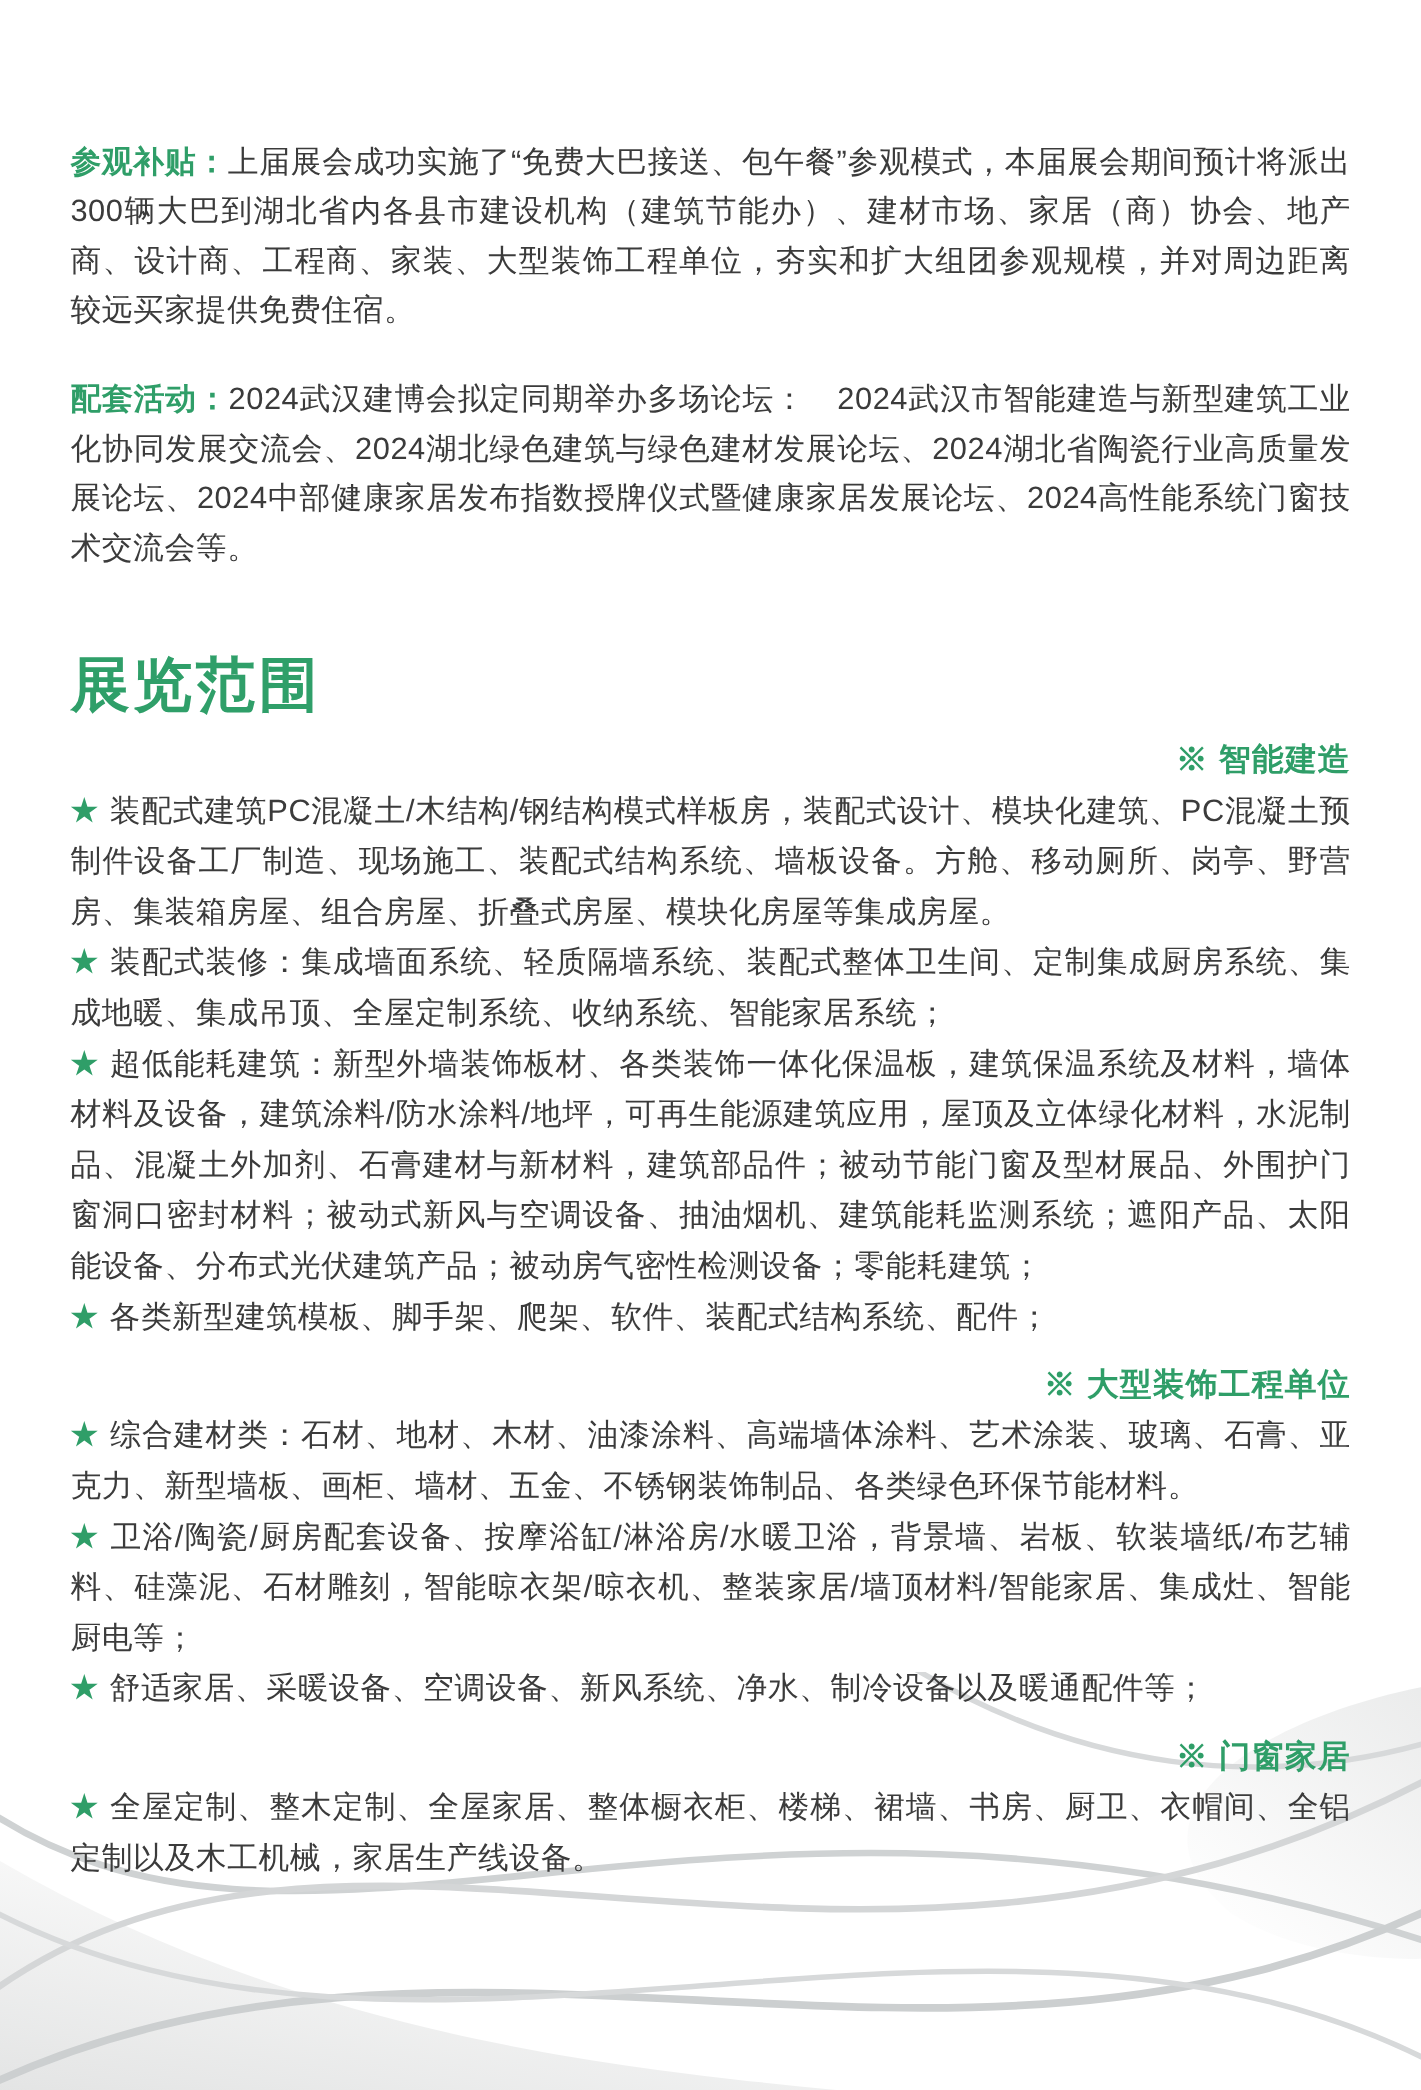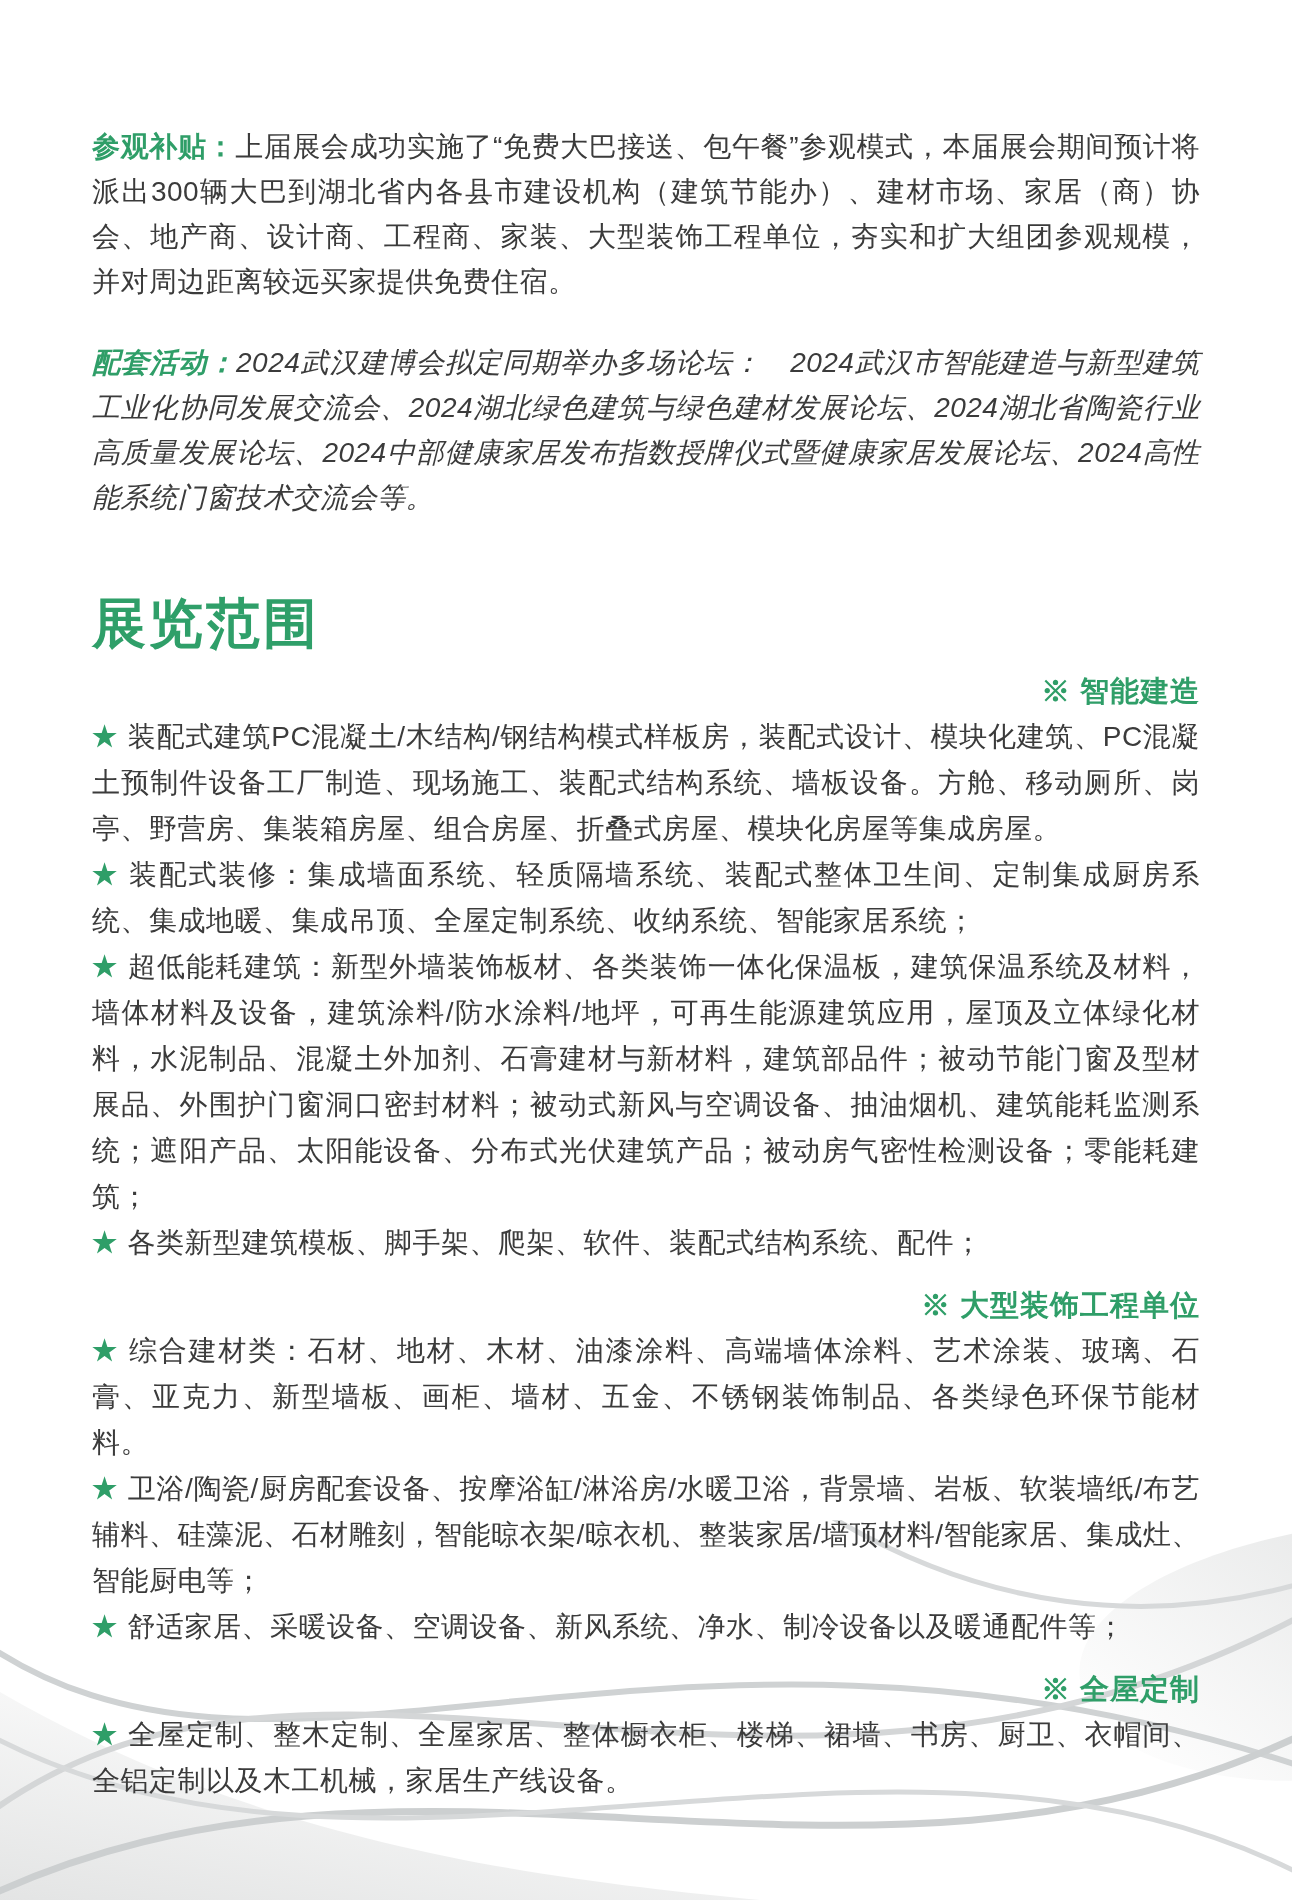--- a/index.html
+++ b/index.html
@@ -7,34 +7,34 @@
     position:relative;
     width:1292px;height:1900px;
     background:#ffffff;
     overflow:hidden;
     font-family:"Liberation Sans",sans-serif;
     color:#3b3b3b;
   }
   .content{
     position:relative;
     z-index:2;
-    padding:0 92px;
+    padding:0 64px;
     box-sizing:border-box;
   }
   .intro{
     margin:0;
     font-size:28px;
     line-height:45px;
     font-weight:500;
     text-align:justify;
     letter-spacing:0.5px;
     color:#3b3b3b;
   }
   .intro.first{padding-top:124px;}
-  .intro.second{margin-top:36px;font-style:italic;}
+  .intro.second{margin-top:36px;}
   .intro .label{
     color:#2f9e68;
     font-weight:700;
   }
   .section-title{
     margin:74px 0 0 0;
     font-size:54px;
     line-height:58px;
     font-weight:700;
     letter-spacing:3px;
@@ -111,17 +111,17 @@
     <p class="item"><span class="star">★</span><span>装配式建筑PC混凝土/木结构/钢结构模式样板房，装配式设计、模块化建筑、PC混凝土预制件设备工厂制造、现场施工、装配式结构系统、墙板设备。方舱、移动厕所、岗亭、野营房、集装箱房屋、组合房屋、折叠式房屋、模块化房屋等集成房屋。</span></p>
     <p class="item"><span class="star">★</span><span>装配式装修：集成墙面系统、轻质隔墙系统、装配式整体卫生间、定制集成厨房系统、集成地暖、集成吊顶、全屋定制系统、收纳系统、智能家居系统；</span></p>
     <p class="item"><span class="star">★</span><span>超低能耗建筑：新型外墙装饰板材、各类装饰一体化保温板，建筑保温系统及材料，墙体材料及设备，建筑涂料/防水涂料/地坪，可再生能源建筑应用，屋顶及立体绿化材料，水泥制品、混凝土外加剂、石膏建材与新材料，建筑部品件；被动节能门窗及型材展品、外围护门窗洞口密封材料；被动式新风与空调设备、抽油烟机、建筑能耗监测系统；遮阳产品、太阳能设备、分布式光伏建筑产品；被动房气密性检测设备；零能耗建筑；</span></p>
     <p class="item"><span class="star">★</span><span>各类新型建筑模板、脚手架、爬架、软件、装配式结构系统、配件；</span></p>
 
     <h2 class="group-heading">※ 大型装饰工程单位</h2>
     <p class="item"><span class="star">★</span><span>综合建材类：石材、地材、木材、油漆涂料、高端墙体涂料、艺术涂装、玻璃、石膏、亚克力、新型墙板、画柜、墙材、五金、不锈钢装饰制品、各类绿色环保节能材料。</span></p>
     <p class="item"><span class="star">★</span><span>卫浴/陶瓷/厨房配套设备、按摩浴缸/淋浴房/水暖卫浴，背景墙、岩板、软装墙纸/布艺辅料、硅藻泥、石材雕刻，智能晾衣架/晾衣机、整装家居/墙顶材料/智能家居、集成灶、智能厨电等；</span></p>
     <p class="item"><span class="star">★</span><span>舒适家居、采暖设备、空调设备、新风系统、净水、制冷设备以及暖通配件等；</span></p>
 
-    <h2 class="group-heading">※ 全屋定制</h2>
+    <h2 class="group-heading">※ 门窗家居</h2>
     <p class="item"><span class="star">★</span><span>全屋定制、整木定制、全屋家居、整体橱衣柜、楼梯、裙墙、书房、厨卫、衣帽间、全铝定制以及木工机械，家居生产线设备。</span></p>
 
   </div>
 </div>
 
 </body></html>

